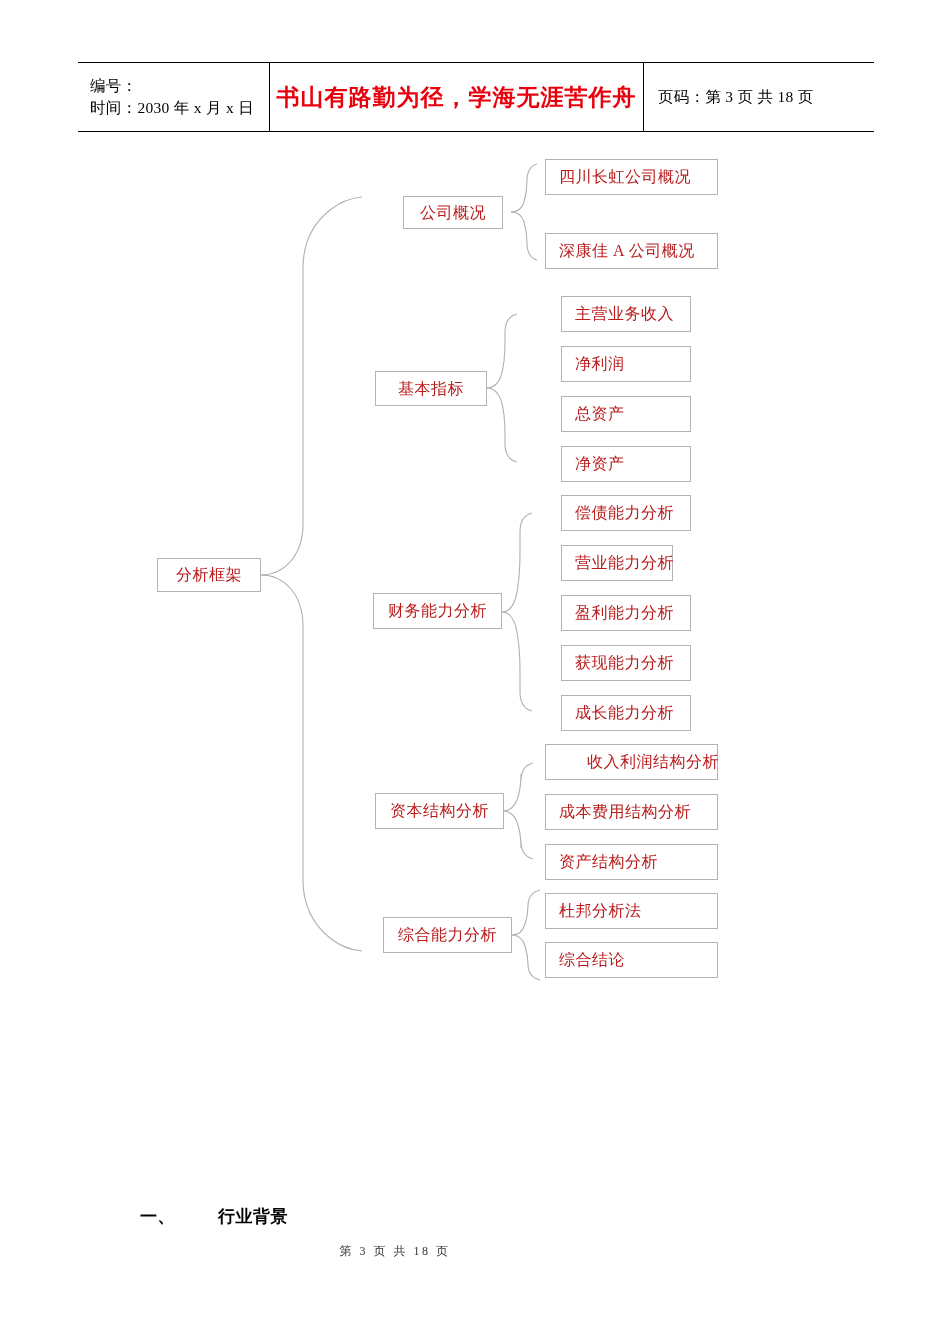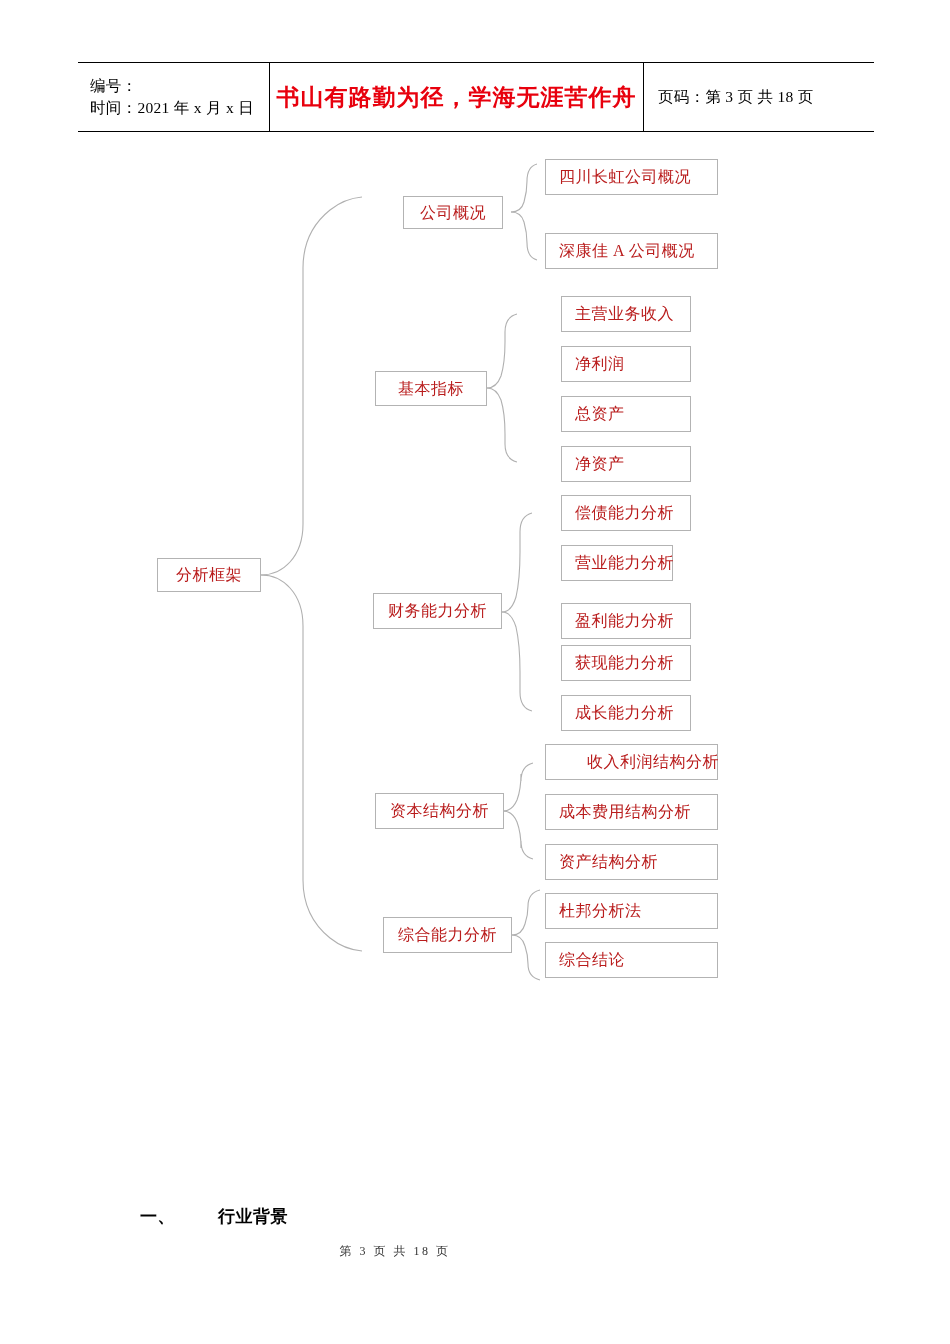--- a/index.html
+++ b/index.html
@@ -132,21 +132,21 @@
   }
 </style>
 </head>
 <body>
 
 <div class="page">
 
   <div class="header-table">
     <div class="hdr-cell c1">
       <div class="hdr-line">编号：</div>
-      <div class="hdr-line">时间：2021 年 x 月 x 日</div>
+      <div class="hdr-line">时间：2030 年 x 月 x 日</div>
     </div>
     <div class="hdr-cell c2">
       <div class="hdr-slogan">书山有路勤为径，学海无涯苦作舟</div>
     </div>
     <div class="hdr-cell c3">
       <div class="hdr-page">页码：第 3 页  共 18 页</div>
     </div>
   </div>
 
   <div class="diagram">
@@ -190,21 +190,21 @@
 
     <div class="node center" style="left:375px; top:231px; width:112px; height:35px;">基本指标</div>
     <div class="node lead" style="left:561px; top:156px; width:130px; height:36px;">主营业务收入</div>
     <div class="node lead" style="left:561px; top:206px; width:130px; height:36px;">净利润</div>
     <div class="node lead" style="left:561px; top:256px; width:130px; height:36px;">总资产</div>
     <div class="node lead" style="left:561px; top:306px; width:130px; height:36px;">净资产</div>
 
     <div class="node center" style="left:373px; top:453px; width:129px; height:36px;">财务能力分析</div>
     <div class="node lead" style="left:561px; top:355px; width:130px; height:36px;">偿债能力分析</div>
     <div class="node lead" style="left:561px; top:405px; width:112px; height:36px;text-align:right;">营业能力分析</div>
-    <div class="node lead" style="left:561px; top:455px; width:130px; height:36px;margin-top:8px;">盈利能力分析</div>
+    <div class="node lead" style="left:561px; top:455px; width:130px; height:36px;">盈利能力分析</div>
     <div class="node lead" style="left:561px; top:505px; width:130px; height:36px;">获现能力分析</div>
     <div class="node lead" style="left:561px; top:555px; width:130px; height:36px;">成长能力分析</div>
 
     <div class="node center" style="left:375px; top:653px; width:129px; height:36px;">资本结构分析</div>
     <div class="node lead" style="left:545px; top:604px; width:173px; height:36px;padding-left:41px;">收入利润结构分析</div>
     <div class="node lead" style="left:545px; top:654px; width:173px; height:36px;">成本费用结构分析</div>
     <div class="node lead" style="left:545px; top:704px; width:173px; height:36px;">资产结构分析</div>
 
     <div class="node center" style="left:383px; top:777px; width:129px; height:36px;">综合能力分析</div>
     <div class="node lead" style="left:545px; top:753px; width:173px; height:36px;">杜邦分析法</div>

